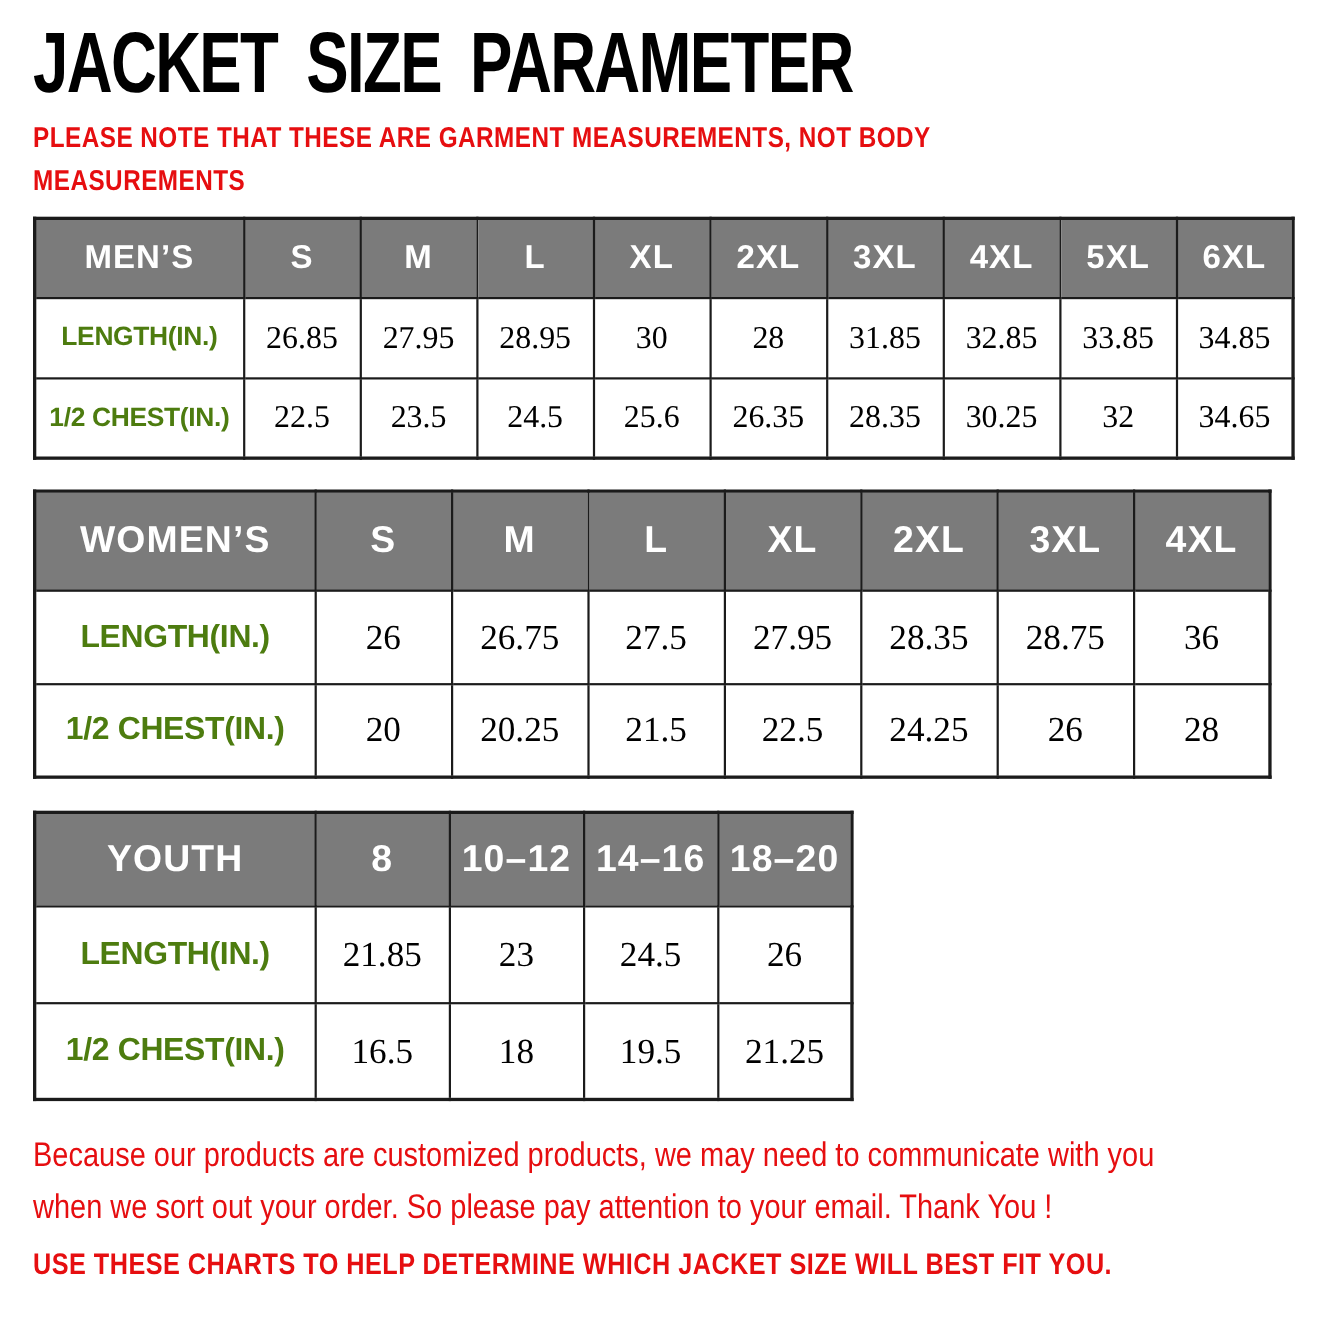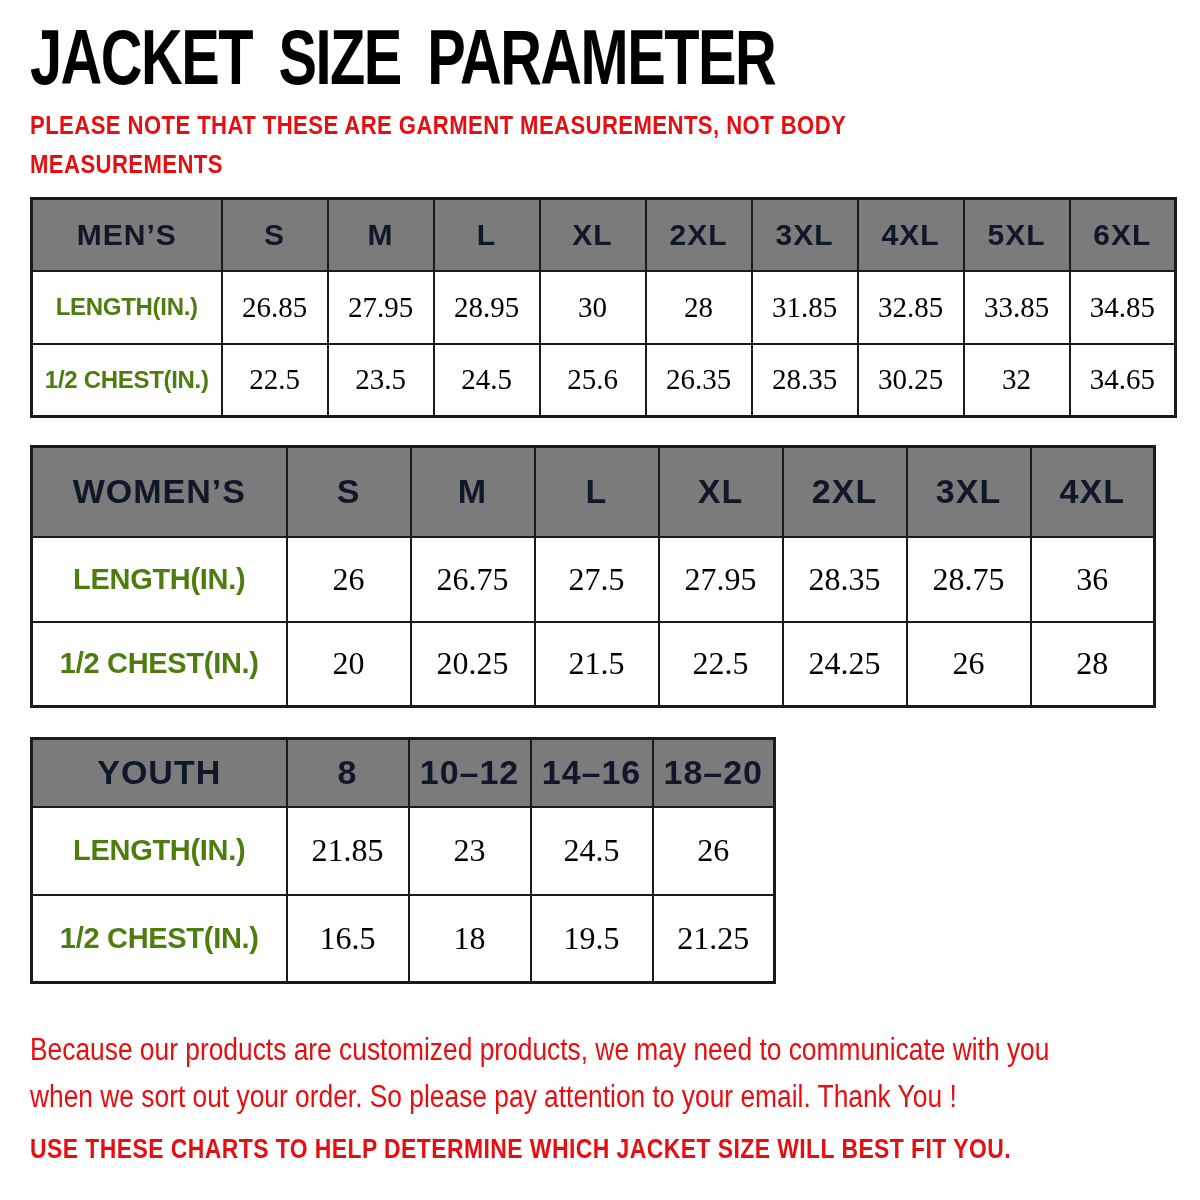--- a/index.html
+++ b/index.html
@@ -49,21 +49,21 @@
   }
   table.size-table th, table.size-table td {
     border: 2px solid #1b1b1b;
     text-align: center;
     vertical-align: middle;
     padding: 0;
     overflow: hidden;
   }
   th.hdr {
     background: #7b7b7b;
-    color: #0f172a;
+    color: #ffffff;
     font-family: "Liberation Sans", sans-serif;
     font-weight: 600;
     letter-spacing: 1px;
   }
   td.lbl {
     font-family: "Liberation Sans", sans-serif;
     font-weight: 600;
     color: #4d7c0f;
     letter-spacing: -0.3px;
   }
@@ -80,21 +80,21 @@
   table.mens td.val { font-size: 29px; }
 
   table.womens { left: 30px; top: 445px; width: 1123px; }
   table.womens tr.hrow { height: 90px; }
   table.womens tr.drow { height: 85px; }
   table.womens th.hdr { font-size: 34px; }
   table.womens td.lbl { font-size: 29px; }
   table.womens td.val { font-size: 32px; }
 
   table.youth  { left: 30px; top: 737px; width: 743px; }
-  table.youth tr.hrow { height: 68px; }
+  table.youth tr.hrow { height: 85px; }
   table.youth tr.drow { height: 88px; }
   table.youth th.hdr { font-size: 34px; }
   table.youth td.lbl { font-size: 29px; }
   table.youth td.val { font-size: 32px; }
 </style>
 </head>
 <body>
 
 <div class="canvas">
 

